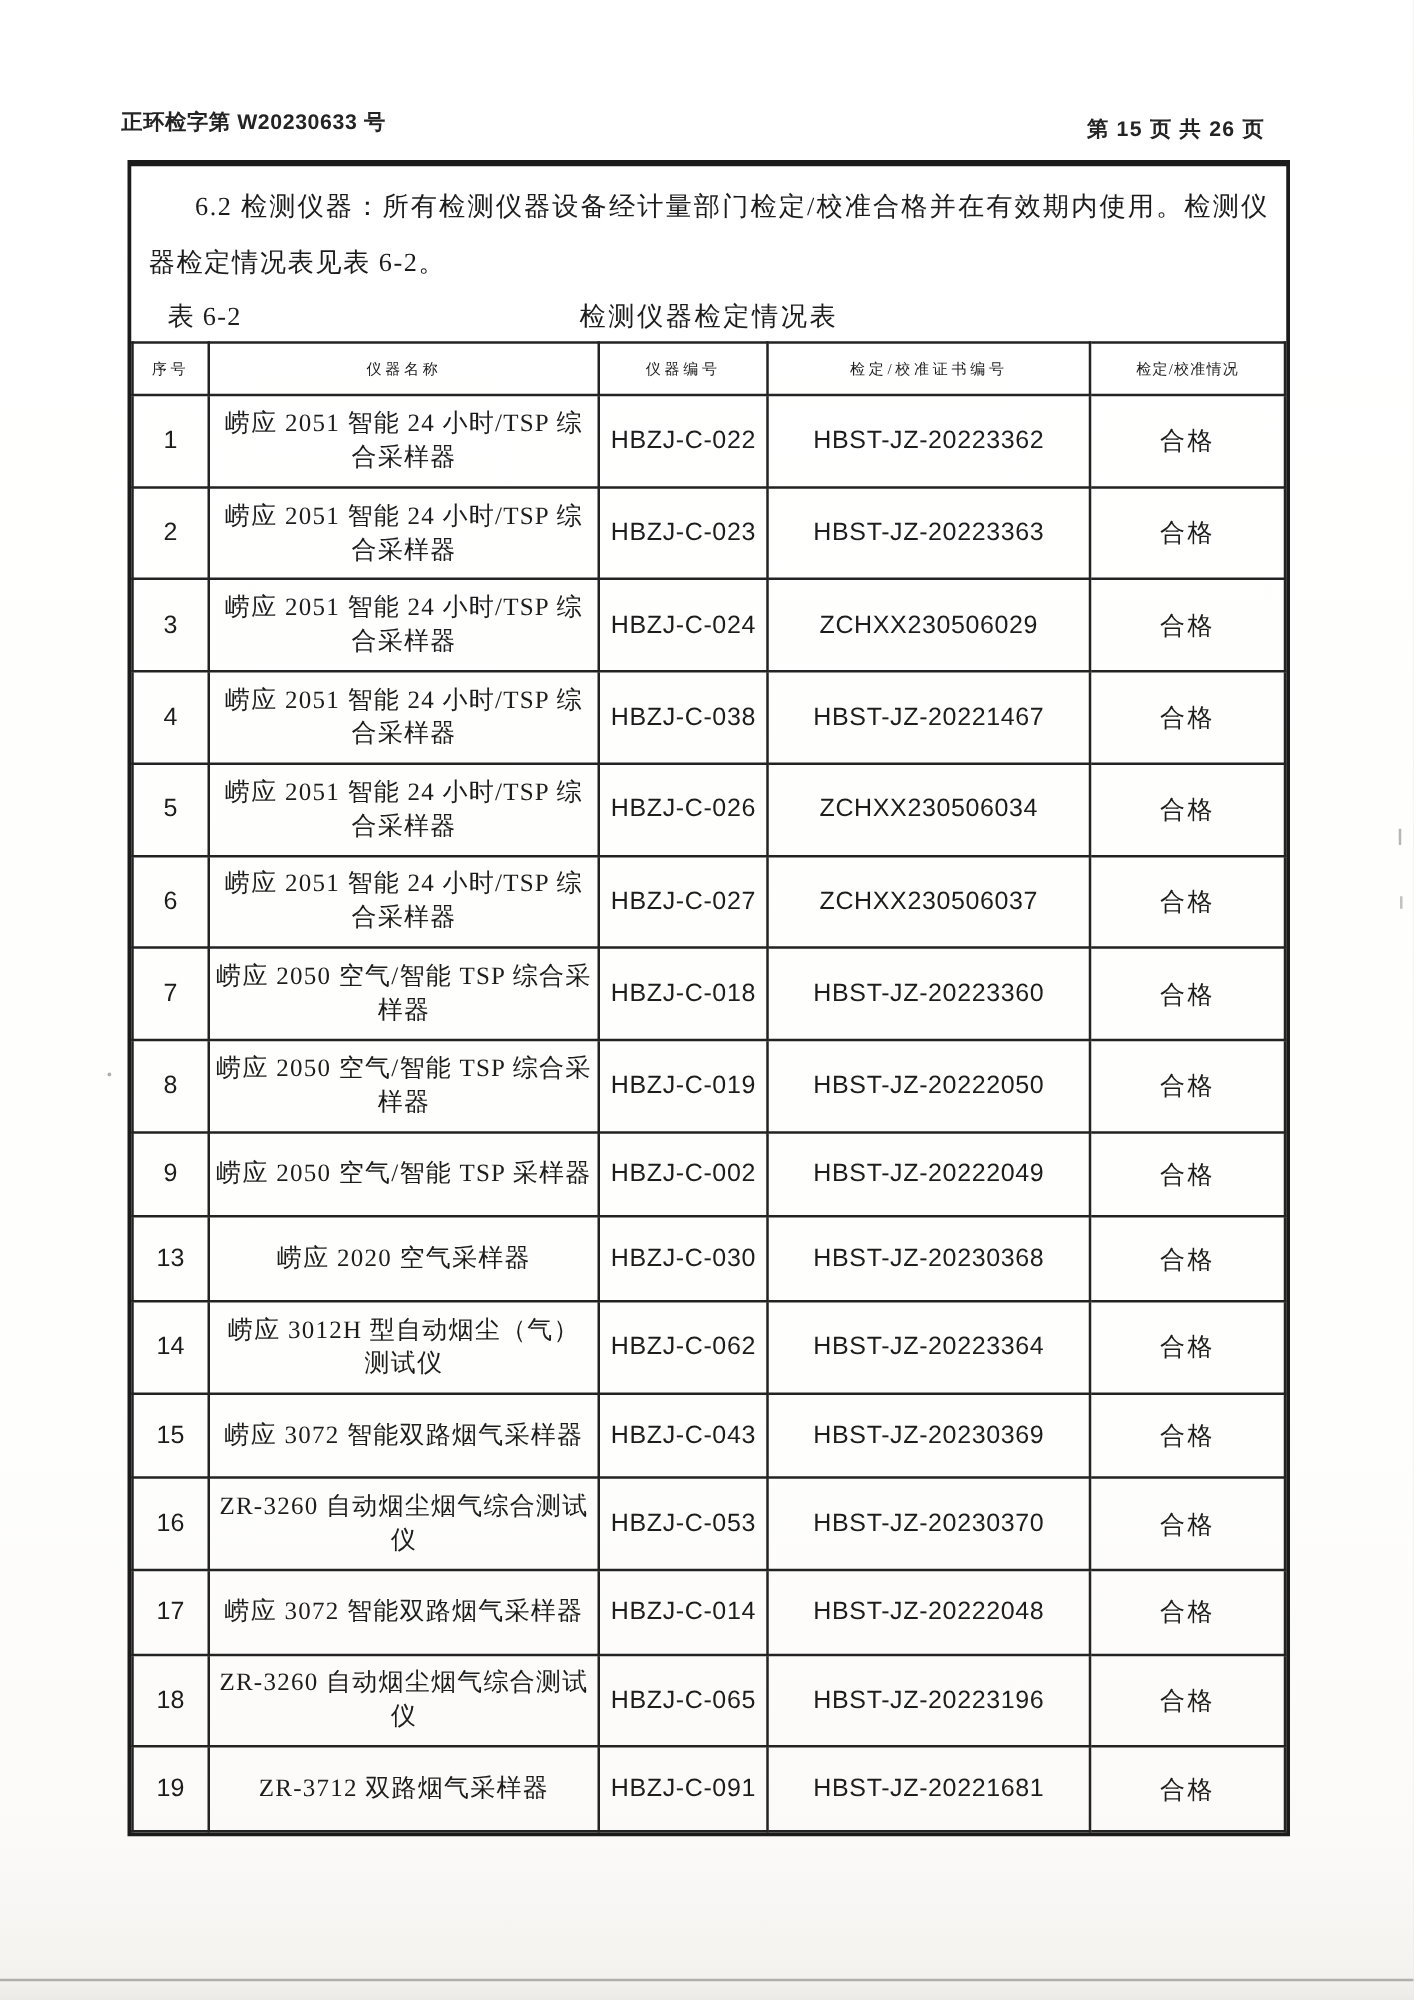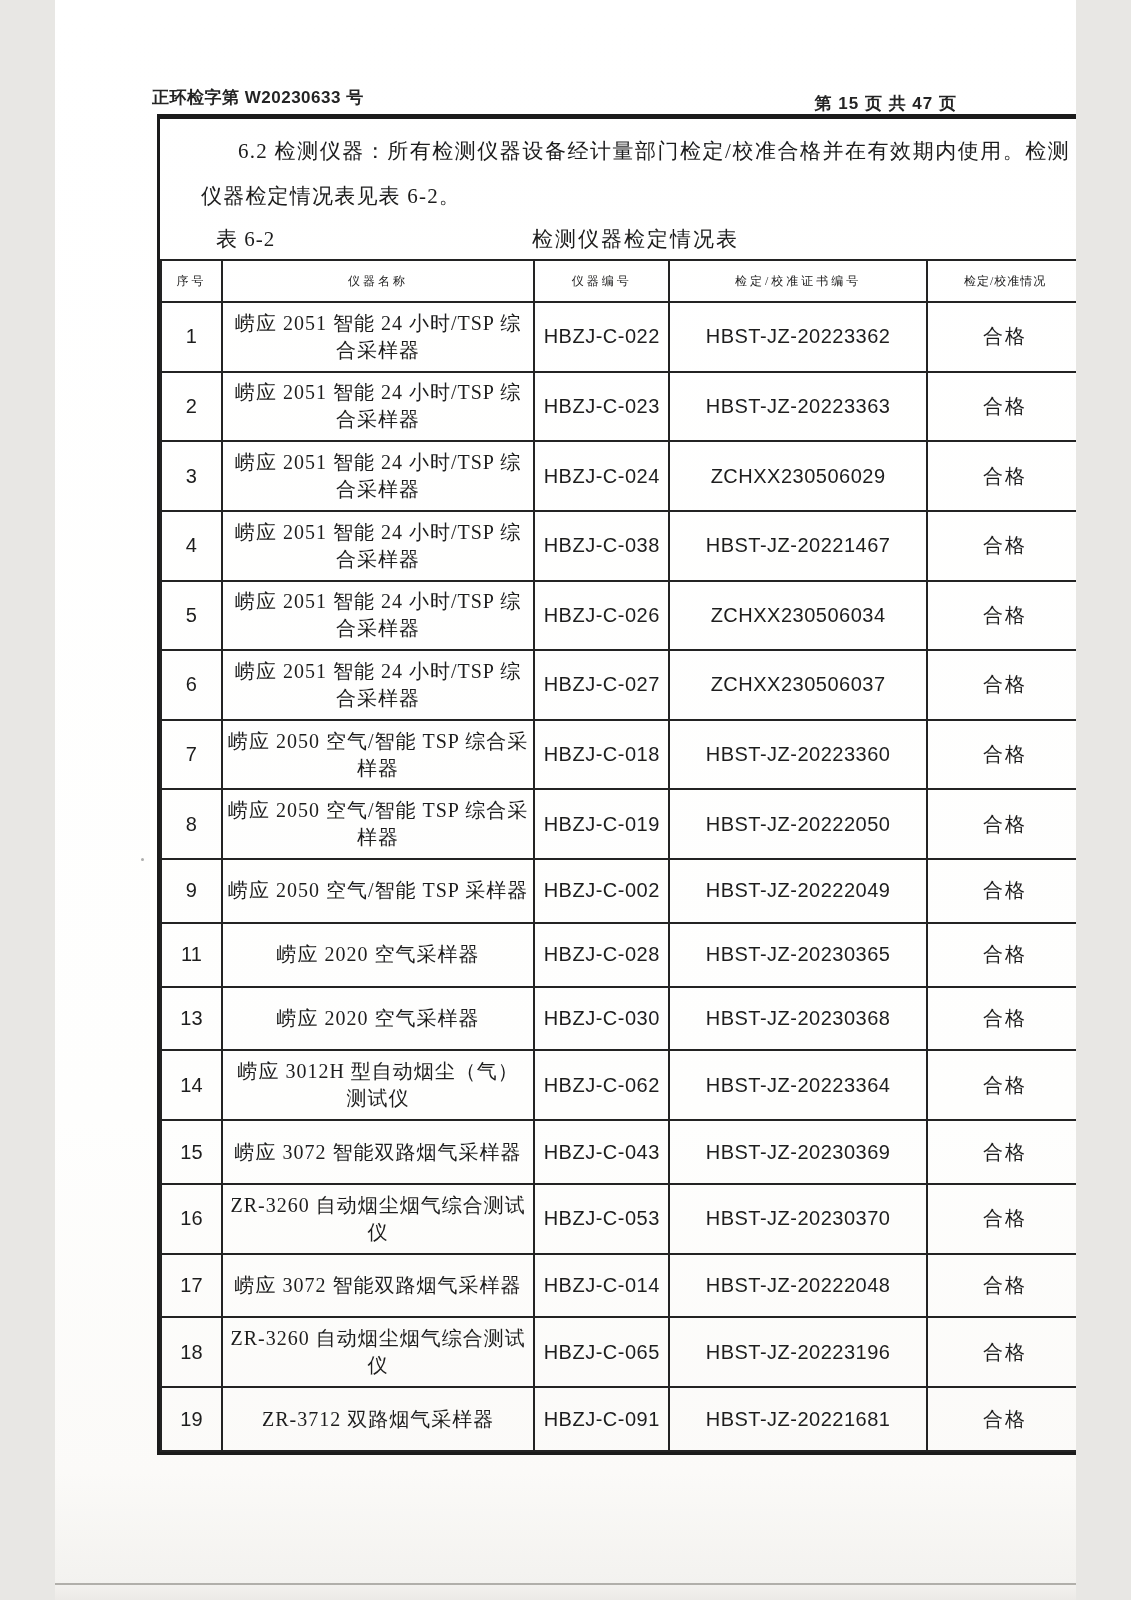--- a/index.html
+++ b/index.html
@@ -1,19 +1,19 @@
 <!DOCTYPE html>
 <html><head>
 <meta charset="utf-8">
 <style>
   * { margin: 0; padding: 0; box-sizing: border-box; }
   html, body { background: #e8e7e4; }
   .page {
     position: relative;
-    width: 1021px;
+    width: 1131px;
     height: 1600px;
     margin: 0 auto;
     background: linear-gradient(180deg, #ffffff 0%, #fefefd 70%, #fbfaf8 92%, #f3f2ef 99%, #eceae7 100%);
     font-family: "Liberation Serif", "DejaVu Serif", serif;
     color: #1d1d1d;
     overflow: hidden;
   }
   .doc-number {
     position: absolute;
     left: 97px;
@@ -30,26 +30,25 @@
     top: 92px;
     font-family: "Liberation Sans", "DejaVu Sans", sans-serif;
     font-size: 17px;
     font-weight: 600;
     letter-spacing: 1px;
     color: #242424;
   }
   .content-box {
     position: absolute;
     left: 102px;
-    top: 114px;
+    top: 128px;
     width: 930px;
     height: 1341px;
     border: 3px solid #1b1b1b;
     border-top-width: 5px;
-    padding-left: 27px;
   }
   .intro {
     margin: 10px 14px 0 14px;
     font-size: 21px;
     line-height: 45px;
     letter-spacing: 1.2px;
     text-indent: 37px;
     text-align: justify;
     color: #1c1c1c;
   }
@@ -135,21 +134,21 @@
     width: 3px; height: 3px; border-radius: 50%; background: #777; opacity: 0.6;
   }
 </style>
 </head>
 <body>
 
 <div class="page">
 
   <div class="doc-number">正环检字第 W20230633 号</div>
 
-  <div class="page-indicator">第 15 页 共 47 页</div>
+  <div class="page-indicator">第 15 页 共 26 页</div>
 
   <div class="content-box">
 
     <p class="intro">6.2 检测仪器：所有检测仪器设备经计量部门检定/校准合格并在有效期内使用。检测仪器检定情况表见表 6-2。</p>
 
     <div class="table-caption">
       <span class="tbl-title">检测仪器检定情况表</span>
       <span class="tbl-label">表 6-2</span>
     </div>
 
@@ -228,27 +227,20 @@
             <td class="cell-status">合格</td>
           </tr>
           <tr>
             <td class="cell-seq">9</td>
             <td class="cell-name">崂应 2050 空气/智能 TSP 采样器</td>
             <td class="cell-code">HBZJ-C-002</td>
             <td class="cell-cert">HBST-JZ-20222049</td>
             <td class="cell-status">合格</td>
           </tr>
           <tr>
-            <td class="cell-seq">11</td>
-            <td class="cell-name">崂应 2020 空气采样器</td>
-            <td class="cell-code">HBZJ-C-028</td>
-            <td class="cell-cert">HBST-JZ-20230365</td>
-            <td class="cell-status">合格</td>
-          </tr>
-          <tr>
             <td class="cell-seq">13</td>
             <td class="cell-name">崂应 2020 空气采样器</td>
             <td class="cell-code">HBZJ-C-030</td>
             <td class="cell-cert">HBST-JZ-20230368</td>
             <td class="cell-status">合格</td>
           </tr>
           <tr>
             <td class="cell-seq">14</td>
             <td class="cell-name">崂应 3012H 型自动烟尘（气）测试仪</td>
             <td class="cell-code">HBZJ-C-062</td>

